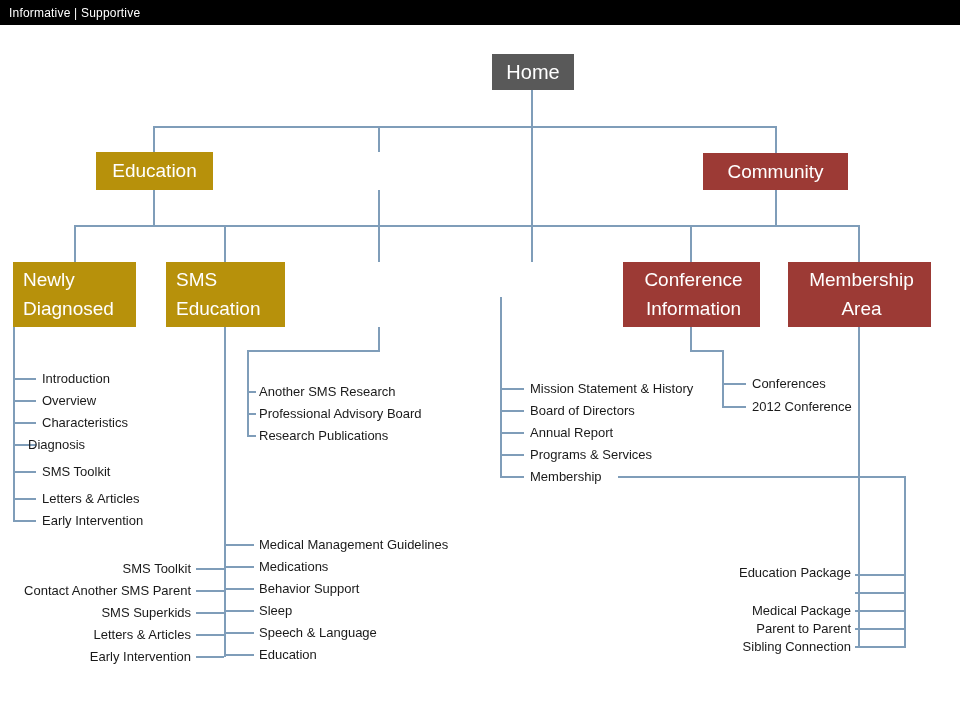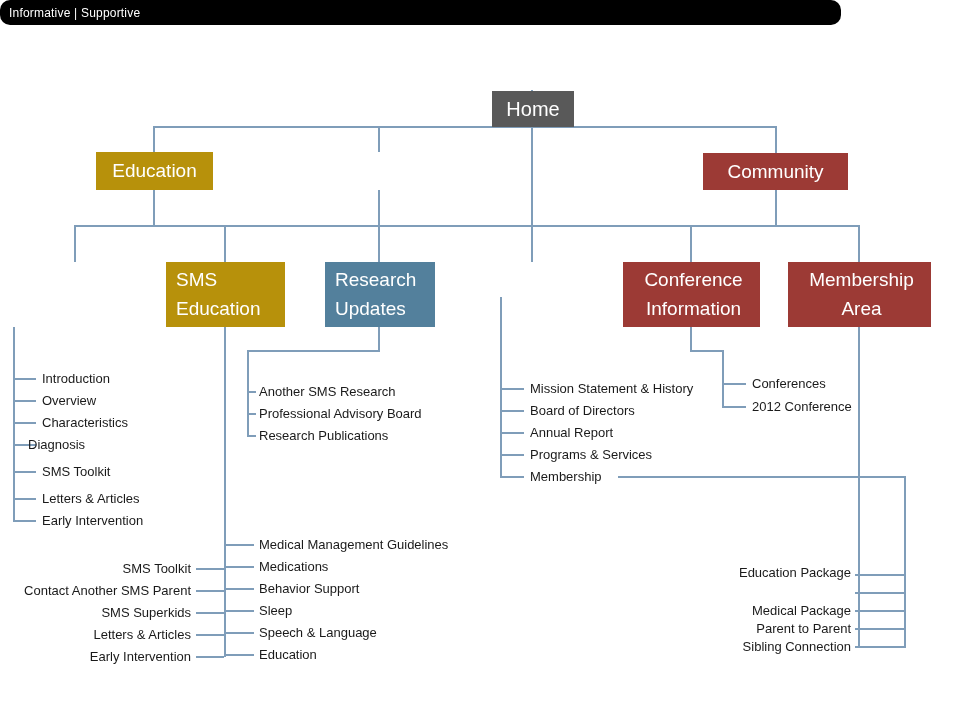--- a/index.html
+++ b/index.html
@@ -1,34 +1,34 @@
 <!DOCTYPE html>
 <html><head>
 <meta charset="utf-8">
 <style>
   html,body{margin:0;padding:0;background:#fff;}
   .stage{
     position:relative;width:960px;height:720px;background:#ffffff;
     font-family:"Liberation Sans",sans-serif;overflow:hidden;
   }
   .topbar{
-    position:absolute;left:0;top:0;width:841px;height:25px;background:#000000;
+    position:absolute;left:0;top:0;width:960px;height:25px;background:#000000;
     color:#ffffff;display:flex;align-items:center;padding-left:9px;box-sizing:border-box;
-    font-size:12px;letter-spacing:.2px;border-radius:10px;
+    font-size:12px;letter-spacing:.2px;
   }
   .box{
     position:absolute;box-sizing:border-box;color:#ffffff;
   }
   .box.center{display:flex;align-items:center;justify-content:center;}
   .box.pad{padding:3px 6px 0 10px;line-height:29px;}
   .box.padl{display:flex;align-items:center;padding-left:12px;}
   .c-gold{background:#B7910B;}
   .c-blue{background:#53809C;}
   .c-red{background:#9C3A35;text-align:center;}
-  .c-gray{background:#595959;margin-top:37px;}
+  .c-gray{background:#595959;}
   .vline,.hline{position:absolute;background:#7F9DB9;}
   .vline{width:2px;}
   .hline{height:2px;}
   .tick{height:1.5px;}
   .item{
     position:absolute;font-size:13px;color:#1a1a1a;white-space:nowrap;line-height:16px;
   }
   .item.r{text-align:right;}
 </style>
 </head>
@@ -108,22 +108,22 @@
   <div class="hline tick" style="left:855px;top:592px;width:49px"></div>
   <div class="hline tick" style="left:855px;top:610px;width:49px"></div>
   <div class="hline tick" style="left:855px;top:628px;width:49px"></div>
   <div class="hline tick" style="left:855px;top:646px;width:49px"></div>
 
   <div class="box center c-gray" style="left:492px;top:54px;width:82px;height:36px;font-size:20px">Home</div>
 
   <div class="box center c-gold" style="left:96px;top:152px;width:117px;height:38px;font-size:19px">Education</div>
   <div class="box center c-red" style="left:703px;top:153px;width:145px;height:37px;font-size:19px">Community</div>
 
+  <div class="box pad c-gold" style="left:13px;top:262px;width:123px;height:65px;font-size:19px">Newly Diagnosed</div>
   <div class="box pad c-gold" style="left:166px;top:262px;width:119px;height:65px;font-size:19px">SMS Education</div>
-  <div class="box pad c-blue" style="left:325px;top:262px;width:110px;height:65px;font-size:19px">Research Updates</div>
   <div class="box pad c-red" style="left:623px;top:262px;width:137px;height:65px;font-size:19px">Conference Information</div>
   <div class="box pad c-red" style="left:788px;top:262px;width:143px;height:65px;font-size:19px">Membership Area</div>
 
   <span class="item" style="left:42px;top:371px">Introduction</span>
   <span class="item" style="left:42px;top:393px">Overview</span>
   <span class="item" style="left:42px;top:415px">Characteristics</span>
   <span class="item" style="left:28px;top:437px">Diagnosis</span>
   <span class="item" style="left:42px;top:464px">SMS Toolkit</span>
   <span class="item" style="left:42px;top:491px">Letters &amp; Articles</span>
   <span class="item" style="left:42px;top:513px">Early Intervention</span>

